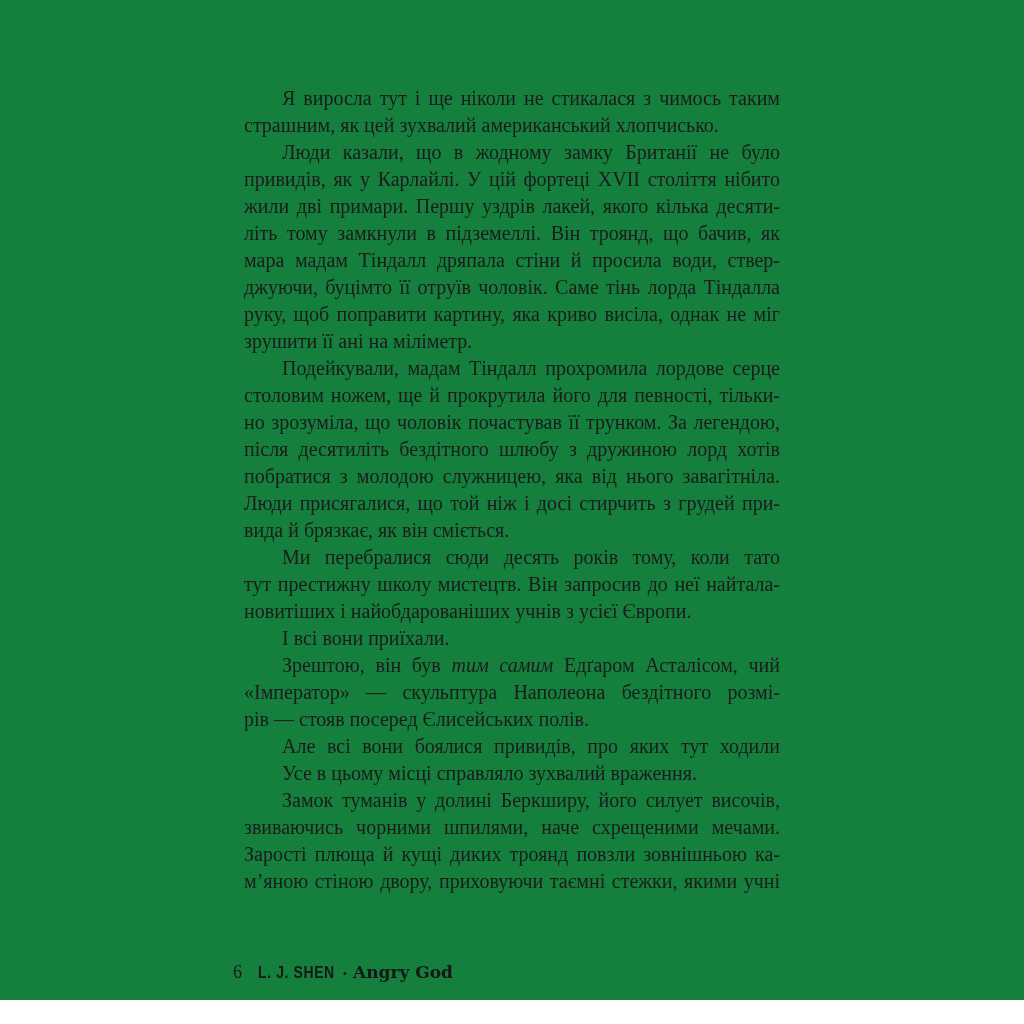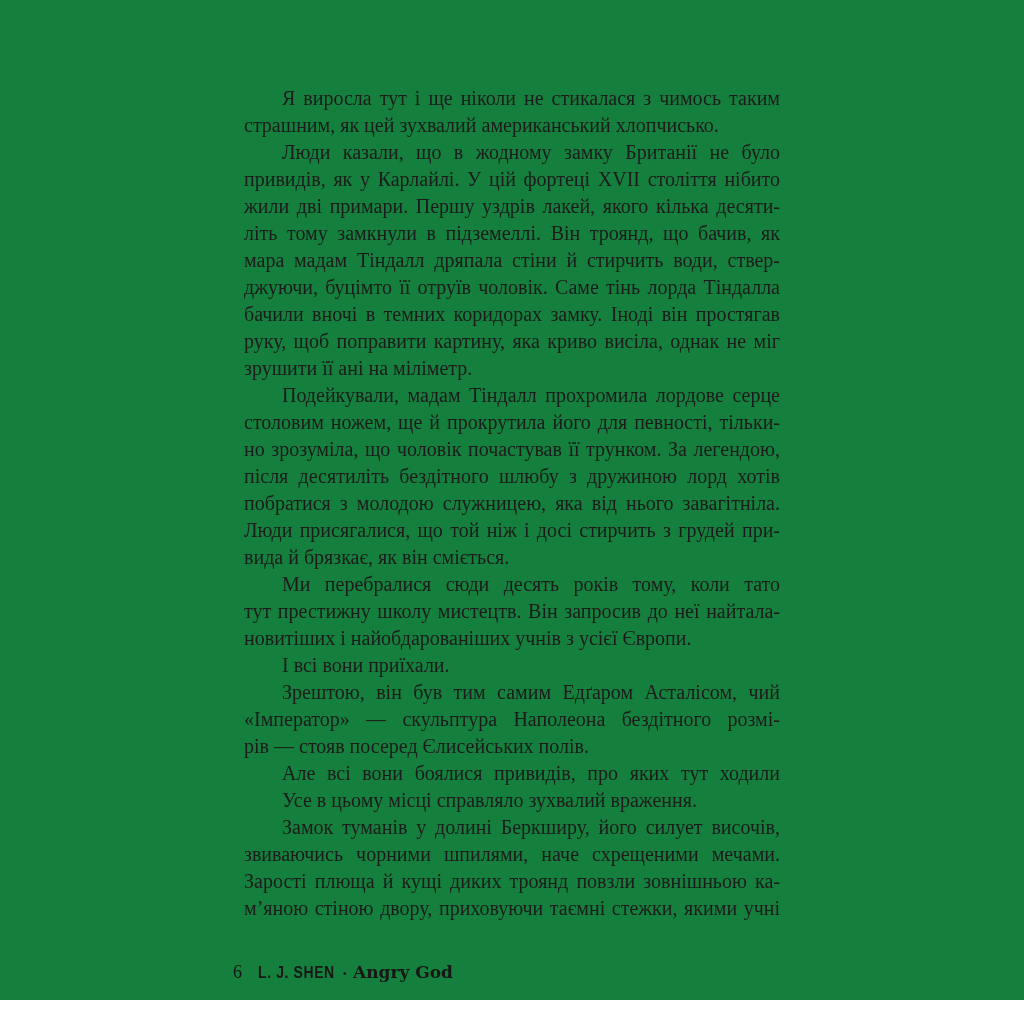--- a/index.html
+++ b/index.html
@@ -31,20 +31,21 @@
     height: 27px;
     overflow: hidden;
   }
   .line.end {
     text-align-last: left;
   }
   .line.first {
     text-indent: 38px;
   }
   .it {
+    font-style: italic;
   }
   .footer {
     position: absolute;
     left: 233px;
     top: 962px;
     display: flex;
     align-items: baseline;
     color: #161616;
   }
   .footer .pagenum {
@@ -75,23 +76,22 @@
 
 <div class="page">
 
   <div class="text-block">
       <div class="line first"><span>Я виросла тут і ще ніколи не стикалася з чимось таким</span></div>
       <div class="line end"><span>страшним, як цей зухвалий американський хлопчисько.</span></div>
       <div class="line first"><span>Люди казали, що в жодному замку Британії не було стільки</span></div>
       <div class="line"><span>привидів, як у Карлайлі. У цій фортеці XVII століття нібито</span></div>
       <div class="line"><span>жили дві примари. Першу уздрів лакей, якого кілька десяти-</span></div>
       <div class="line"><span>літь тому замкнули в підземеллі. Він троянд, що бачив, як</span></div>
-      <div class="line"><span>мара мадам Тіндалл дряпала стіни й стирчить води, ствер-</span></div>
+      <div class="line"><span>мара мадам Тіндалл дряпала стіни й просила води, ствер-</span></div>
       <div class="line"><span>джуючи, буцімто її отруїв чоловік. Саме тінь лорда Тіндалла</span></div>
-      <div class="line"><span>бачили вночі в темних коридорах замку. Іноді він простягав</span></div>
       <div class="line"><span>руку, щоб поправити картину, яка криво висіла, однак не міг</span></div>
       <div class="line end"><span>зрушити її ані на міліметр.</span></div>
       <div class="line first"><span>Подейкували, мадам Тіндалл прохромила лордове серце</span></div>
       <div class="line"><span>столовим ножем, ще й прокрутила його для певності, тільки-</span></div>
       <div class="line"><span>но зрозуміла, що чоловік почастував її трунком. За легендою,</span></div>
       <div class="line"><span>після десятиліть бездітного шлюбу з дружиною лорд хотів</span></div>
       <div class="line"><span>побратися з молодою служницею, яка від нього завагітніла.</span></div>
       <div class="line"><span>Люди присягалися, що той ніж і досі стирчить з грудей при-</span></div>
       <div class="line end"><span>вида й брязкає, як він сміється.</span></div>
       <div class="line first"><span>Ми перебралися сюди десять років тому, коли тато відкрив</span></div>

